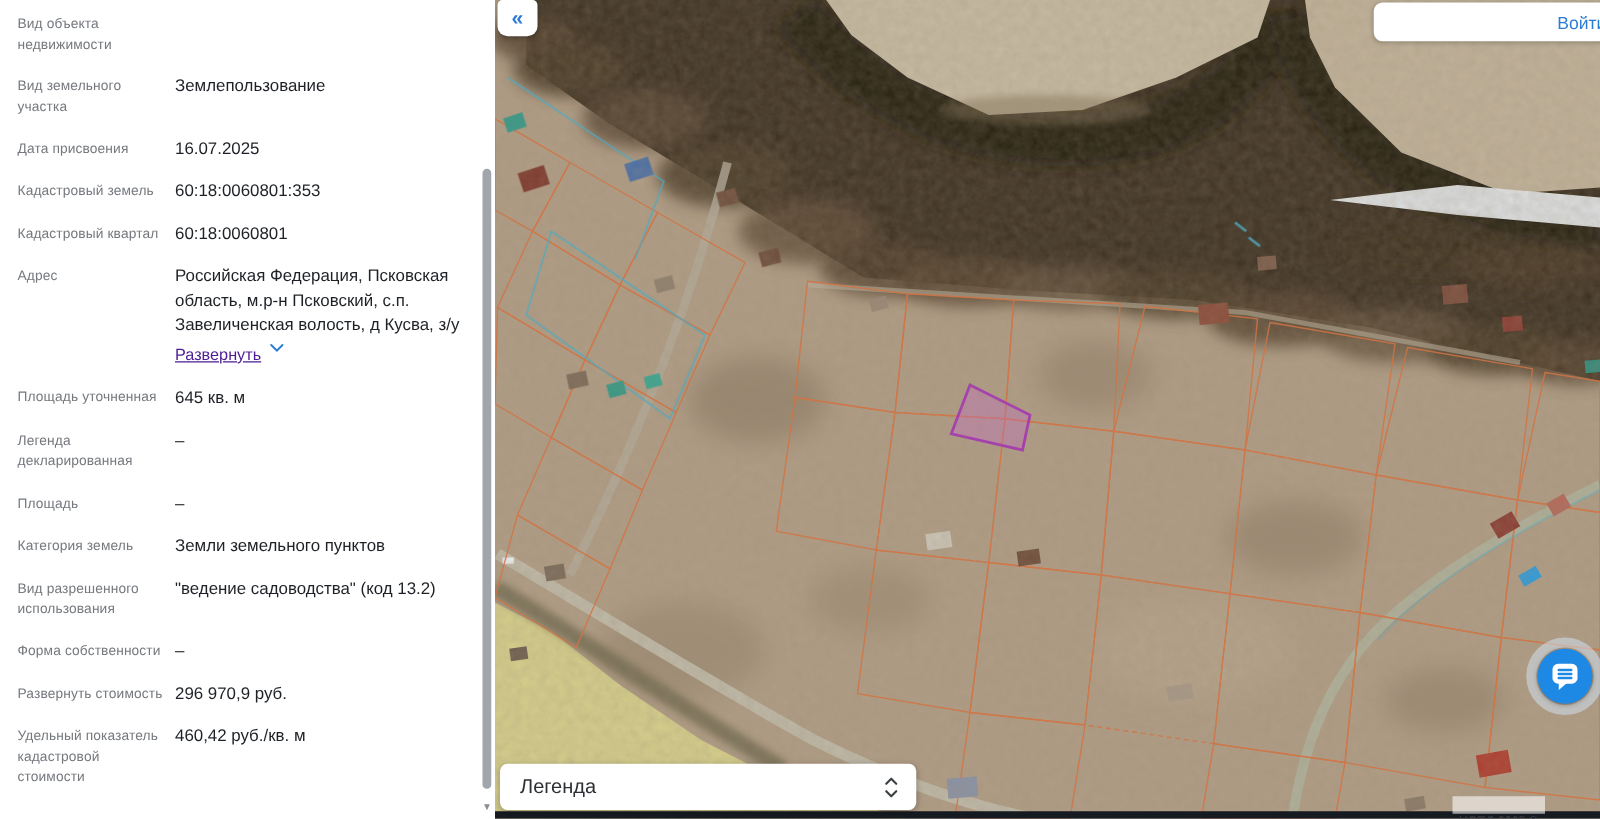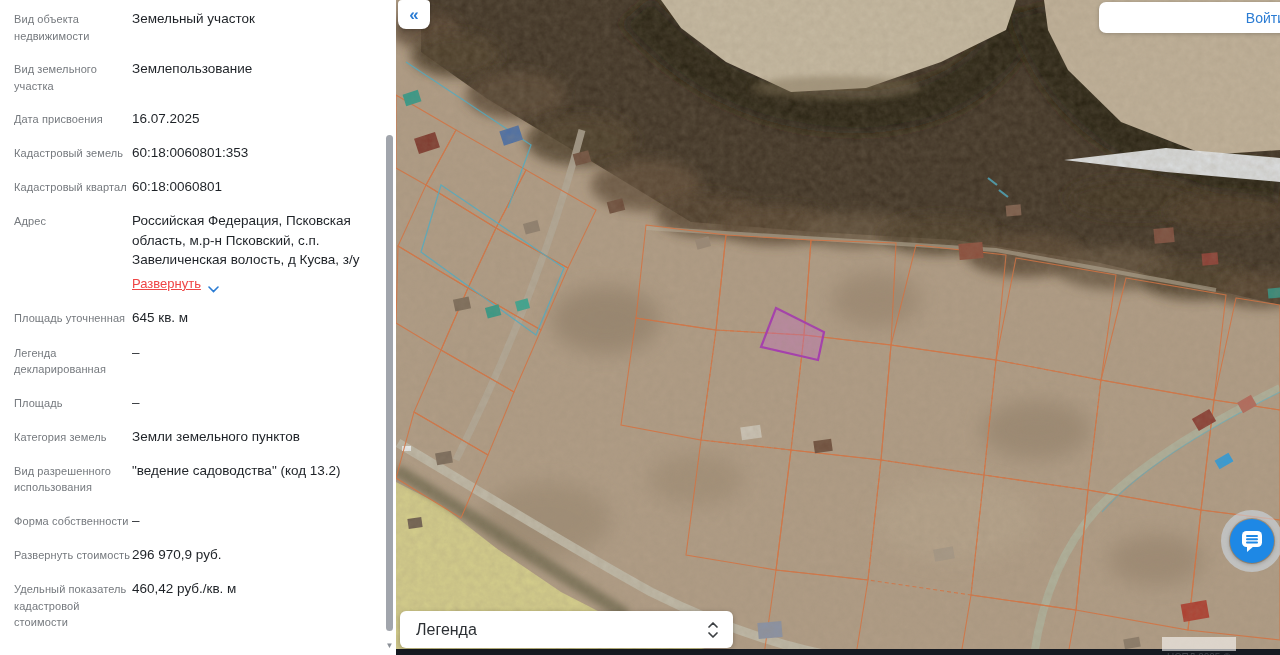--- a/index.html
+++ b/index.html
@@ -3,25 +3,25 @@
 <meta charset="utf-8">
 <style>
   * { margin:0; padding:0; box-sizing:border-box; }
   html,body { width:1280px; height:655px; overflow:hidden; background:#fff;
     font-family:"Liberation Sans", sans-serif; }
   .app { position:relative; width:1280px; height:655px; }
 
   
   .sidebar { position:absolute; left:0; top:0; width:396px; height:655px;
     background:#ffffff; padding-top:9px; z-index:5; }
-  .row { display:flex; gap:2px; padding:0 10px 0 14px; margin-bottom:15px; }
+  .row { display:flex; gap:10px; padding:0 10px 0 14px; margin-bottom:15px; }
   .lbl { width:116px; flex:none; font-size:11px; color:#75797e; line-height:1.5; padding-top:2px; letter-spacing:.1px; }
   .val { font-size:13.5px; color:#1e2227; line-height:1.42; flex:1; }
-  .expand { display:inline-flex; align-items:flex-end; gap:7px; margin-top:6px;
-    font-size:13px; color:#ef4444; text-decoration:underline; cursor:pointer; }
+  .expand { display:inline-flex; align-items:flex-start; gap:7px; margin-top:6px;
+    font-size:13px; color:#4c1d95; text-decoration:underline; cursor:pointer; }
   .expand svg { flex:none; }
   .sb-track { position:absolute; right:0; top:0; width:12px; height:655px; background:#fff; }
   .sb-thumb { position:absolute; right:3px; top:135px; width:7px; height:496px;
     background:#90959d; border-radius:4px; opacity:.85; }
   .sb-arrow { position:absolute; right:2px; top:641px; width:9px; font-size:8px;
     color:#8a8f96; text-align:center; line-height:10px; }
 
   
   .map { position:absolute; left:396px; top:0; width:884px; height:655px;
     overflow:hidden; background:#b29e87; }
@@ -58,21 +58,20 @@
     background:#161a21; z-index:8; }
 </style>
 </head>
 <body>
 
 <div class="app">
 
   <aside class="sidebar">
     <div class="row">
       <div class="lbl">Вид объекта недвижимости</div>
-      <div class="val">Земельный участок</div>
     </div>
     <div class="row">
       <div class="lbl">Вид земельного участка</div>
       <div class="val">Землепользование</div>
     </div>
     <div class="row">
       <div class="lbl">Дата присвоения</div>
       <div class="val">16.07.2025</div>
     </div>
     <div class="row">

